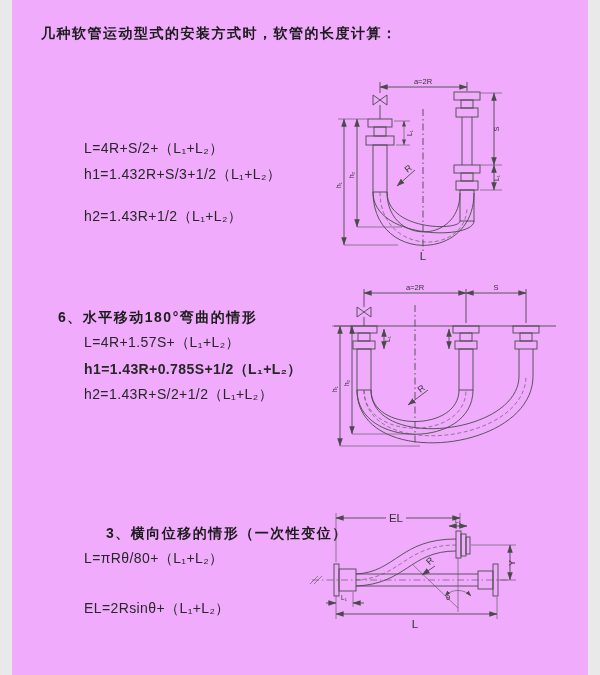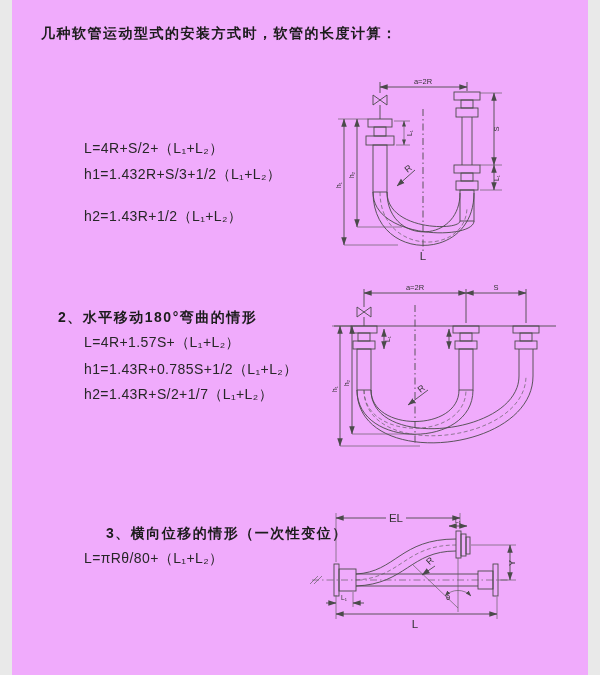--- a/index.html
+++ b/index.html
@@ -39,27 +39,28 @@
       </pattern>
     </defs>
   </svg>
 
   <div class="abs doc-title" style="left:29px;top:25px;">几种软管运动型式的安装方式时，软管的长度计算：</div>
 
   <div class="abs formula" style="left:72px;top:140px;">L=4R+S/2+（L₁+L₂）</div>
   <div class="abs formula" style="left:72px;top:166px;">h1=1.432R+S/3+1/2（L₁+L₂）</div>
   <div class="abs formula" style="left:72px;top:190px;margin-top:18px;">h2=1.43R+1/2（L₁+L₂）</div>
 
-  <div class="abs sec-heading" style="left:46px;top:309px;">2、水平移动180°弯曲的情形</div>
+  <div class="abs sec-heading" style="left:46px;top:309px;">6、水平移动180°弯曲的情形</div>
   <div class="abs formula" style="left:72px;top:334px;">L=4R+1.57S+（L₁+L₂）</div>
-  <div class="abs formula" style="left:72px;top:361px;">h1=1.43R+0.785S+1/2（L₁+L₂）</div>
-  <div class="abs formula" style="left:72px;top:386px;">h2=1.43R+S/2+1/7（L₁+L₂）</div>
+  <div class="abs formula" style="left:72px;top:361px;font-weight:bold;">h1=1.43R+0.785S+1/2（L₁+L₂）</div>
+  <div class="abs formula" style="left:72px;top:386px;">h2=1.43R+S/2+1/2（L₁+L₂）</div>
 
   <div class="abs sec-heading" style="left:46px;top:525px;margin-left:48px;">3、横向位移的情形（一次性变位）</div>
   <div class="abs formula" style="left:72px;top:550px;">L=πRθ/80+（L₁+L₂）</div>
+  <div class="abs formula" style="left:72px;top:600px;">EL=2Rsinθ+（L₁+L₂）</div>
 
   <svg class="diagram" style="left:308px;top:73px;" width="212" height="190" viewBox="0 0 212 190">
     <g>
       <line class="ln" x1="60" y1="9" x2="60" y2="20"></line>
       <line class="ln" x1="147" y1="9" x2="147" y2="18"></line>
       <line class="ln" x1="60" y1="14" x2="147" y2="14" marker-start="url(#arr)" marker-end="url(#arr)"></line>
       <text class="lbl-m" x="103" y="11" text-anchor="middle">a=2R</text>
     </g>
     <g>
       <path class="ln" d="M53,22 L67,32 L67,22 L53,32 Z"></path>

